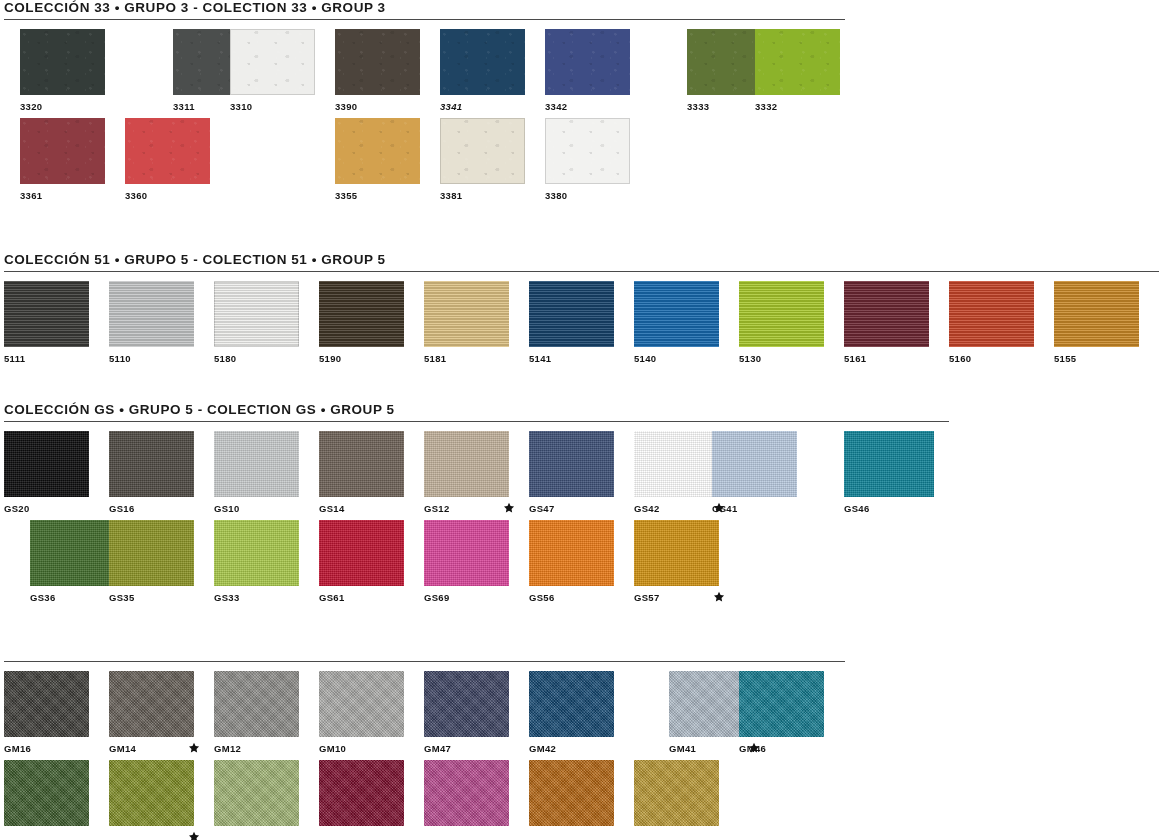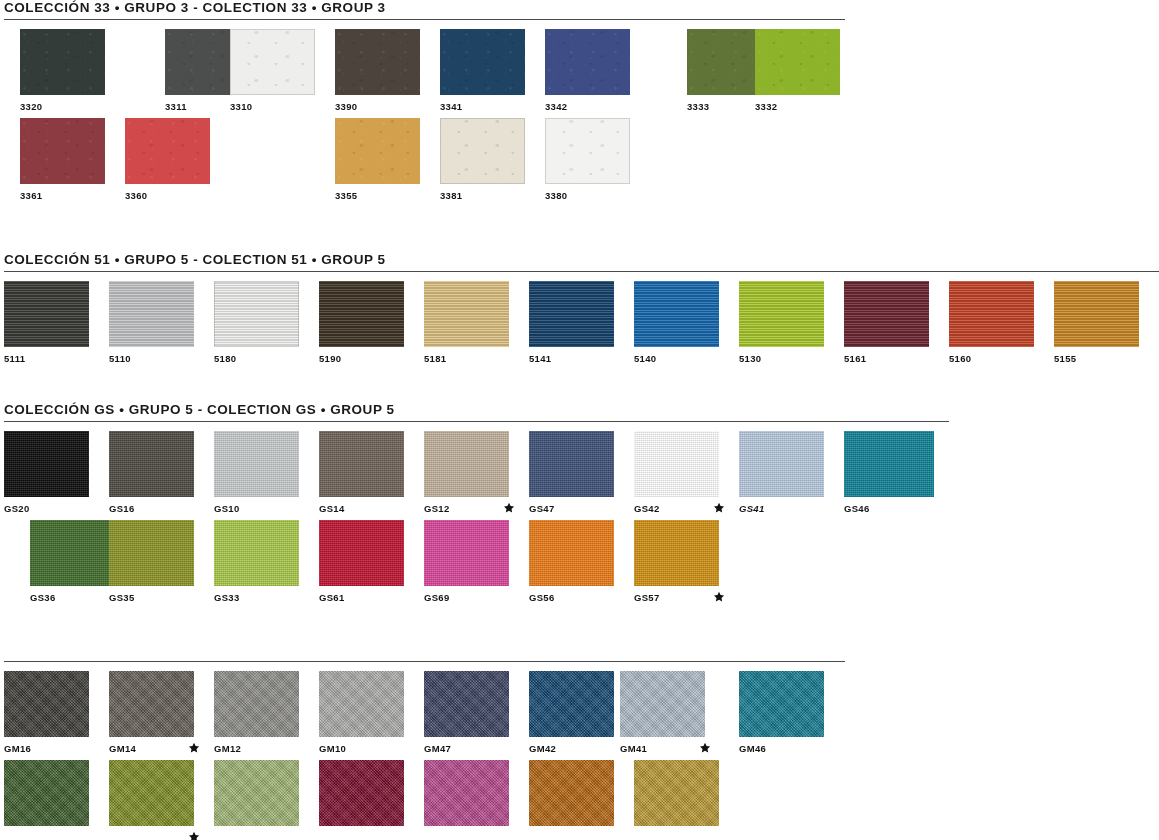--- a/index.html
+++ b/index.html
@@ -136,39 +136,39 @@
         <div class="section-rule" style="width: 841px; border-top-color: rgb(74, 74, 74);"></div>
       </div>
       <div style="margin-top: 9px; margin-left: 16px;">
         <div class="swatch-row">
           <div class="swatch" style="left: 4px;">
             <div class="chip tex-leather" style="background-color: rgb(52, 60, 57);"></div>
             <div class="label-line">
               <span class="sw-label">3320</span>
             </div>
           </div>
-          <div class="swatch" style="left: 109px; padding-left: 40px;">
+          <div class="swatch" style="left: 117px; padding-left: 40px;">
             <div class="chip tex-leather" style="background-color: rgb(75, 78, 77);"></div>
             <div class="label-line">
               <span class="sw-label">3311</span>
             </div>
           </div>
           <div class="swatch" style="left: 214px;">
             <div class="chip tex-leather bordered" style="background-color: rgb(238, 238, 236);"></div>
             <div class="label-line">
               <span class="sw-label">3310</span>
             </div>
           </div>
           <div class="swatch" style="left: 319px;">
             <div class="chip tex-leather" style="background-color: rgb(76, 68, 60);"></div>
             <div class="label-line">
               <span class="sw-label">3390</span>
             </div>
           </div>
-          <div class="swatch" style="left: 424px;">
+          <div class="swatch" style="left: 424px; font-style: italic;">
             <div class="chip tex-leather" style="background-color: rgb(31, 68, 99);"></div>
             <div class="label-line">
               <span class="sw-label">3341</span>
             </div>
           </div>
           <div class="swatch" style="left: 529px;">
             <div class="chip tex-leather" style="background-color: rgb(62, 77, 133);"></div>
             <div class="label-line">
               <span class="sw-label">3342</span>
             </div>
@@ -348,21 +348,21 @@
             <div class="chip tex-weave"></div>
             <div class="label-line">
               <span class="sw-label">GS42</span>
               <span class="star-icon" style="left: 79px;">
                 <svg viewBox="0 0 24 24" width="12" height="12" aria-hidden="true">
                   <path fill="currentColor" d="M12 1.6l3.1 6.6 7 .9-5.1 4.8 1.3 7-6.3-3.5-6.3 3.5 1.3-7L2 9.1l7-.9z"></path>
                 </svg>
               </span>
             </div>
           </div>
-          <div class="swatch" style="left: 739px; font-style: italic;">
+          <div class="swatch" style="left: 712px;">
             <div class="chip tex-weave" style="background-color: rgb(185, 202, 223);"></div>
             <div class="label-line">
               <span class="sw-label">GS41</span>
             </div>
           </div>
           <div class="swatch" style="left: 844px;">
             <div class="chip tex-weave wide" style="background-color: rgb(14, 129, 150);"></div>
             <div class="label-line">
               <span class="sw-label">GS46</span>
             </div>
@@ -459,21 +459,21 @@
             <div class="label-line">
               <span class="sw-label">GM47</span>
             </div>
           </div>
           <div class="swatch" style="left: 529px;">
             <div class="chip tex-melange" style="background-color: rgb(17, 69, 111);"></div>
             <div class="label-line">
               <span class="sw-label">GM42</span>
             </div>
           </div>
-          <div class="swatch" style="left: 620px;">
+          <div class="swatch" style="left: 669px;">
             <div class="chip tex-melange" style="background-color: rgb(174, 186, 198);"></div>
             <div class="label-line">
               <span class="sw-label">GM41</span>
               <span class="star-icon" style="left: 79px;">
                 <svg viewBox="0 0 24 24" width="12" height="12" aria-hidden="true">
                   <path fill="currentColor" d="M12 1.6l3.1 6.6 7 .9-5.1 4.8 1.3 7-6.3-3.5-6.3 3.5 1.3-7L2 9.1l7-.9z"></path>
                 </svg>
               </span>
             </div>
           </div>

